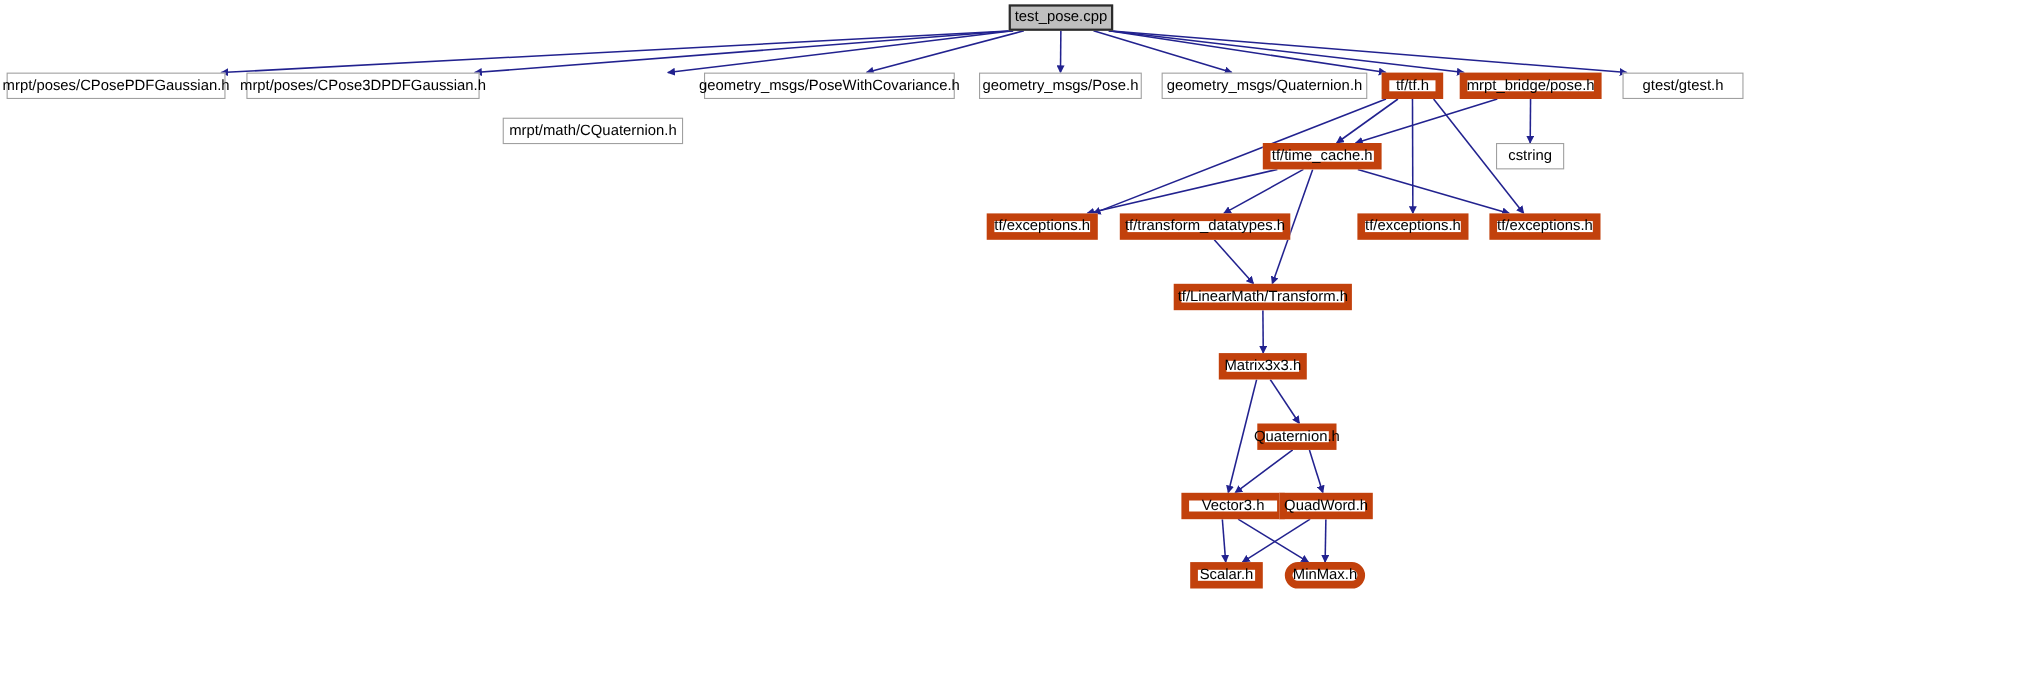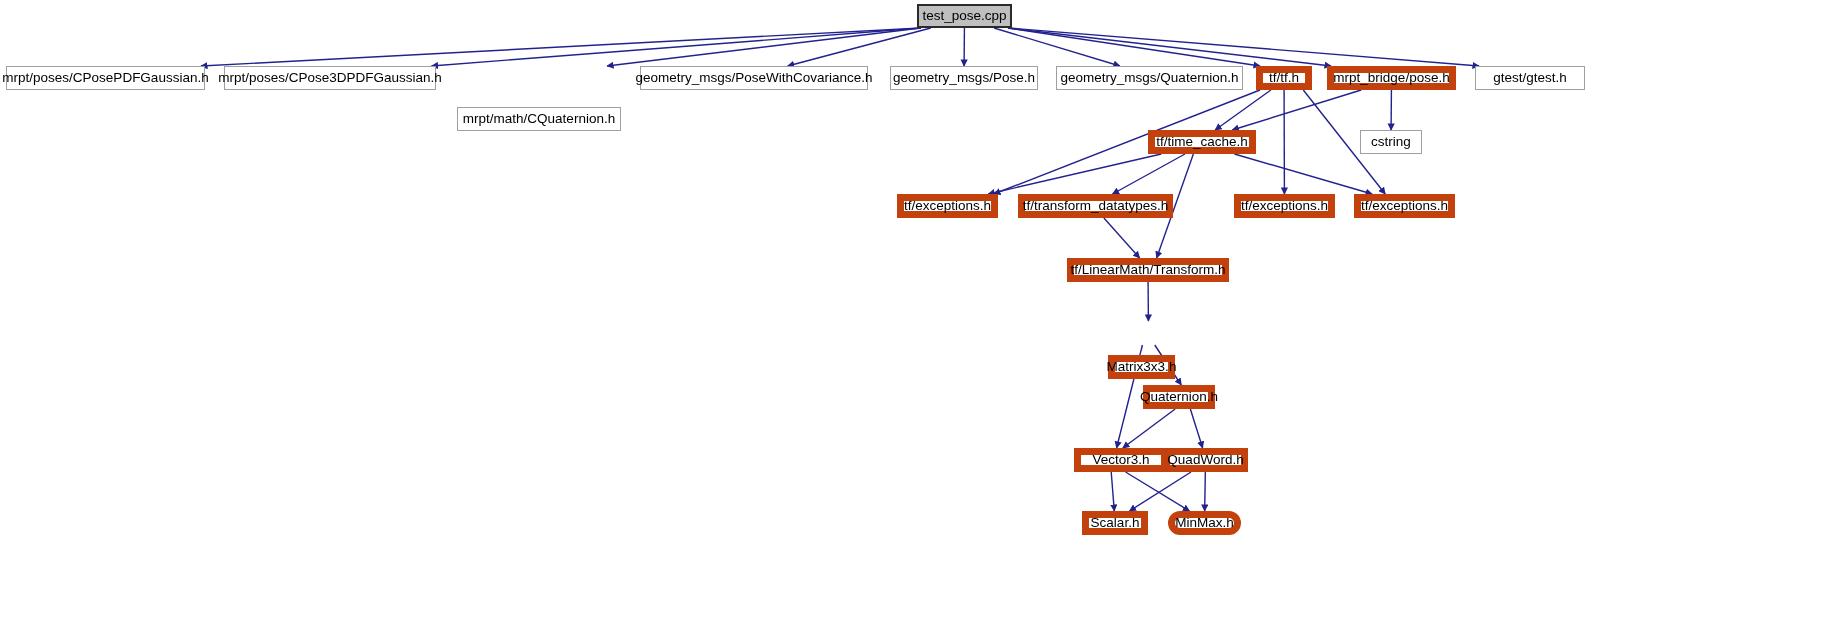--- a/index.html
+++ b/index.html
@@ -140,21 +140,21 @@
       </div>
       <div class="node strong" style="left: 1234px; top: 194px; width: 101px;">
         <span class="node-label">tf/exceptions.h</span>
       </div>
       <div class="node strong" style="left: 1354px; top: 194px; width: 101px;">
         <span class="node-label">tf/exceptions.h</span>
       </div>
       <div class="node strong" style="left: 1067px; top: 258px; width: 162px;">
         <span class="node-label">tf/LinearMath/Transform.h</span>
       </div>
-      <div class="node strong" style="left: 1108px; top: 321px; width: 67px; margin-top: 34px;">
+      <div class="node strong" style="left: 1108px; top: 321px; width: 80px;">
         <span class="node-label">Matrix3x3.h</span>
       </div>
       <div class="node strong" style="left: 1143px; top: 385px; width: 72px;">
         <span class="node-label">Quaternion.h</span>
       </div>
       <div class="node strong" style="left: 1074px; top: 448px; width: 94px;">
         <span class="node-label">Vector3.h</span>
       </div>
       <div class="node strong" style="left: 1163px; top: 448px; width: 85px;">
         <span class="node-label">QuadWord.h</span>

